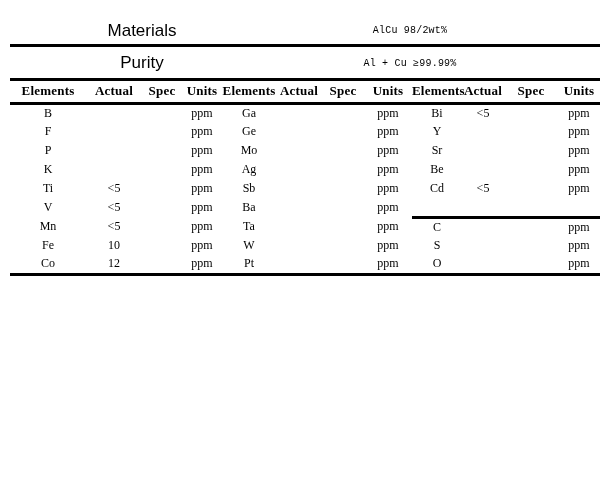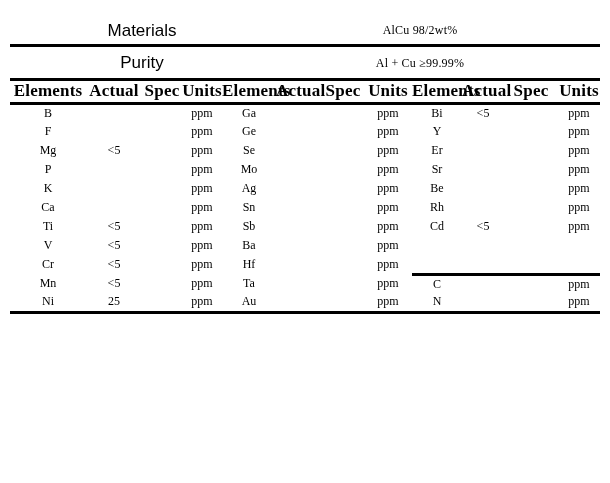--- a/index.html
+++ b/index.html
@@ -15,36 +15,36 @@
 
   .title-row { position:relative; border-bottom:3px solid #000; }
   .title-row.materials { height:47px; }
   .title-row.purity    { height:34px; }
   .title-label {
     position:absolute; left:132px; transform:translate(-50%,-50%);
     font-family:"Liberation Sans", sans-serif;
     font-weight:normal; font-size:17px; white-space:nowrap;
   }
   .title-value {
-    position:absolute; left:410px; transform:translate(-50%,-50%);
-    font-family:Liberation Serif, serif;
-    font-size:12px; white-space:nowrap; letter-spacing:0.2px;
+    position:absolute; left:400px; transform:translate(-50%,-50%);
+    font-family:Liberation Mono, monospace;
+    font-size:10px; white-space:nowrap; letter-spacing:0.2px;
   }
   .materials .title-label { top:31px; }
   .materials .title-value { top:30px; }
   .purity .title-label { top:16px; }
   .purity .title-value { top:16px; }
 
   table {
     width:590px; border-collapse:collapse; table-layout:fixed;
     border-bottom:3px solid #000;
   }
   thead th {
     height:22px; border-bottom:3px solid #000;
-    font-size:17px; font-weight:bold; text-align:center; vertical-align:middle;
+    font-size:13px; font-weight:bold; text-align:center; vertical-align:middle;
     padding:0; letter-spacing:0.2px;
   }
   tbody td {
     height:19px; font-size:12px; text-align:center; vertical-align:middle;
     padding:0; white-space:nowrap; overflow:hidden;
   }
   td.sep-top { border-top:3px solid #000; }
 </style>
 </head>
 <body>
@@ -116,34 +116,20 @@
             <td>Ge</td>
             <td></td>
             <td></td>
             <td>ppm</td>
             <td>Y</td>
             <td></td>
             <td></td>
             <td>ppm</td>
           </tr>
           <tr>
-            <td>Mg</td>
-            <td>&lt;5</td>
-            <td></td>
-            <td>ppm</td>
-            <td>Se</td>
-            <td></td>
-            <td></td>
-            <td>ppm</td>
-            <td>Er</td>
-            <td></td>
-            <td></td>
-            <td>ppm</td>
-          </tr>
-          <tr>
             <td>P</td>
             <td></td>
             <td></td>
             <td>ppm</td>
             <td>Mo</td>
             <td></td>
             <td></td>
             <td>ppm</td>
             <td>Sr</td>
             <td></td>
@@ -158,67 +144,39 @@
             <td>Ag</td>
             <td></td>
             <td></td>
             <td>ppm</td>
             <td>Be</td>
             <td></td>
             <td></td>
             <td>ppm</td>
           </tr>
           <tr>
-            <td>Ca</td>
-            <td></td>
-            <td></td>
-            <td>ppm</td>
-            <td>Sn</td>
-            <td></td>
-            <td></td>
-            <td>ppm</td>
-            <td>Rh</td>
-            <td></td>
-            <td></td>
-            <td>ppm</td>
-          </tr>
-          <tr>
             <td>Ti</td>
             <td>&lt;5</td>
             <td></td>
             <td>ppm</td>
             <td>Sb</td>
             <td></td>
             <td></td>
             <td>ppm</td>
             <td>Cd</td>
             <td>&lt;5</td>
             <td></td>
             <td>ppm</td>
           </tr>
           <tr>
             <td>V</td>
             <td>&lt;5</td>
             <td></td>
             <td>ppm</td>
             <td>Ba</td>
-            <td></td>
-            <td></td>
-            <td>ppm</td>
-            <td></td>
-            <td></td>
-            <td></td>
-            <td></td>
-          </tr>
-          <tr>
-            <td>Cr</td>
-            <td>&lt;5</td>
-            <td></td>
-            <td>ppm</td>
-            <td>Hf</td>
             <td></td>
             <td></td>
             <td>ppm</td>
             <td></td>
             <td></td>
             <td></td>
             <td></td>
           </tr>
           <tr>
             <td>Mn</td>
@@ -228,29 +186,43 @@
             <td>Ta</td>
             <td></td>
             <td></td>
             <td>ppm</td>
             <td class="sep-top">C</td>
             <td class="sep-top"></td>
             <td class="sep-top"></td>
             <td class="sep-top">ppm</td>
           </tr>
           <tr>
-            <td>Ni</td>
-            <td>25</td>
-            <td></td>
-            <td>ppm</td>
-            <td>Au</td>
-            <td></td>
-            <td></td>
-            <td>ppm</td>
-            <td>N</td>
+            <td>Fe</td>
+            <td>10</td>
+            <td></td>
+            <td>ppm</td>
+            <td>W</td>
+            <td></td>
+            <td></td>
+            <td>ppm</td>
+            <td>S</td>
+            <td></td>
+            <td></td>
+            <td>ppm</td>
+          </tr>
+          <tr>
+            <td>Co</td>
+            <td>12</td>
+            <td></td>
+            <td>ppm</td>
+            <td>Pt</td>
+            <td></td>
+            <td></td>
+            <td>ppm</td>
+            <td>O</td>
             <td></td>
             <td></td>
             <td>ppm</td>
           </tr>
         </tbody>
     </table>
 
   </div>
 </div>
 

